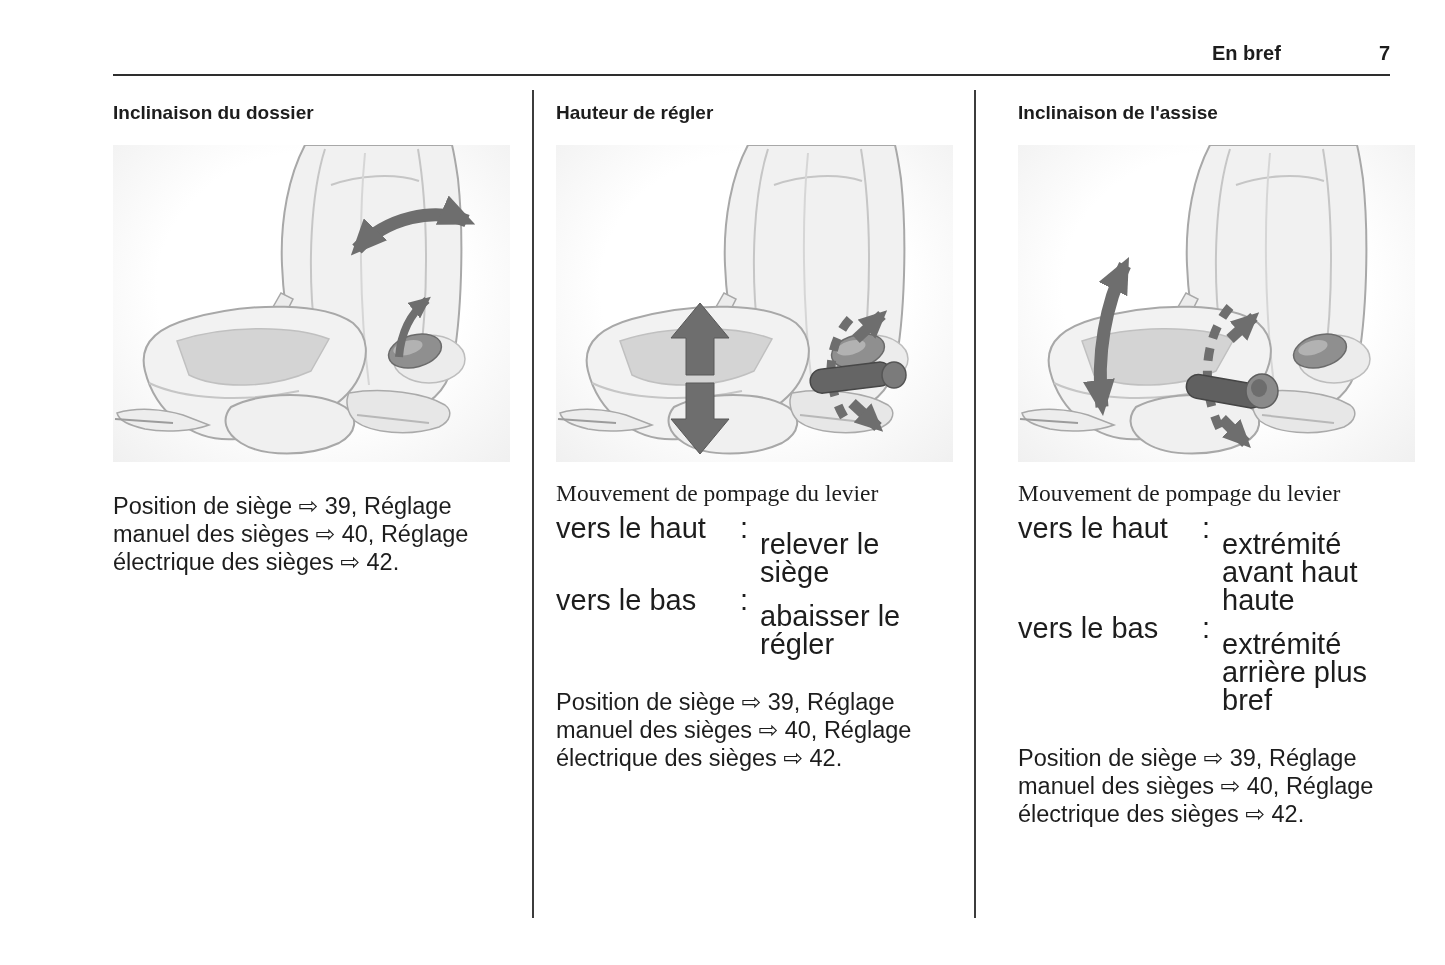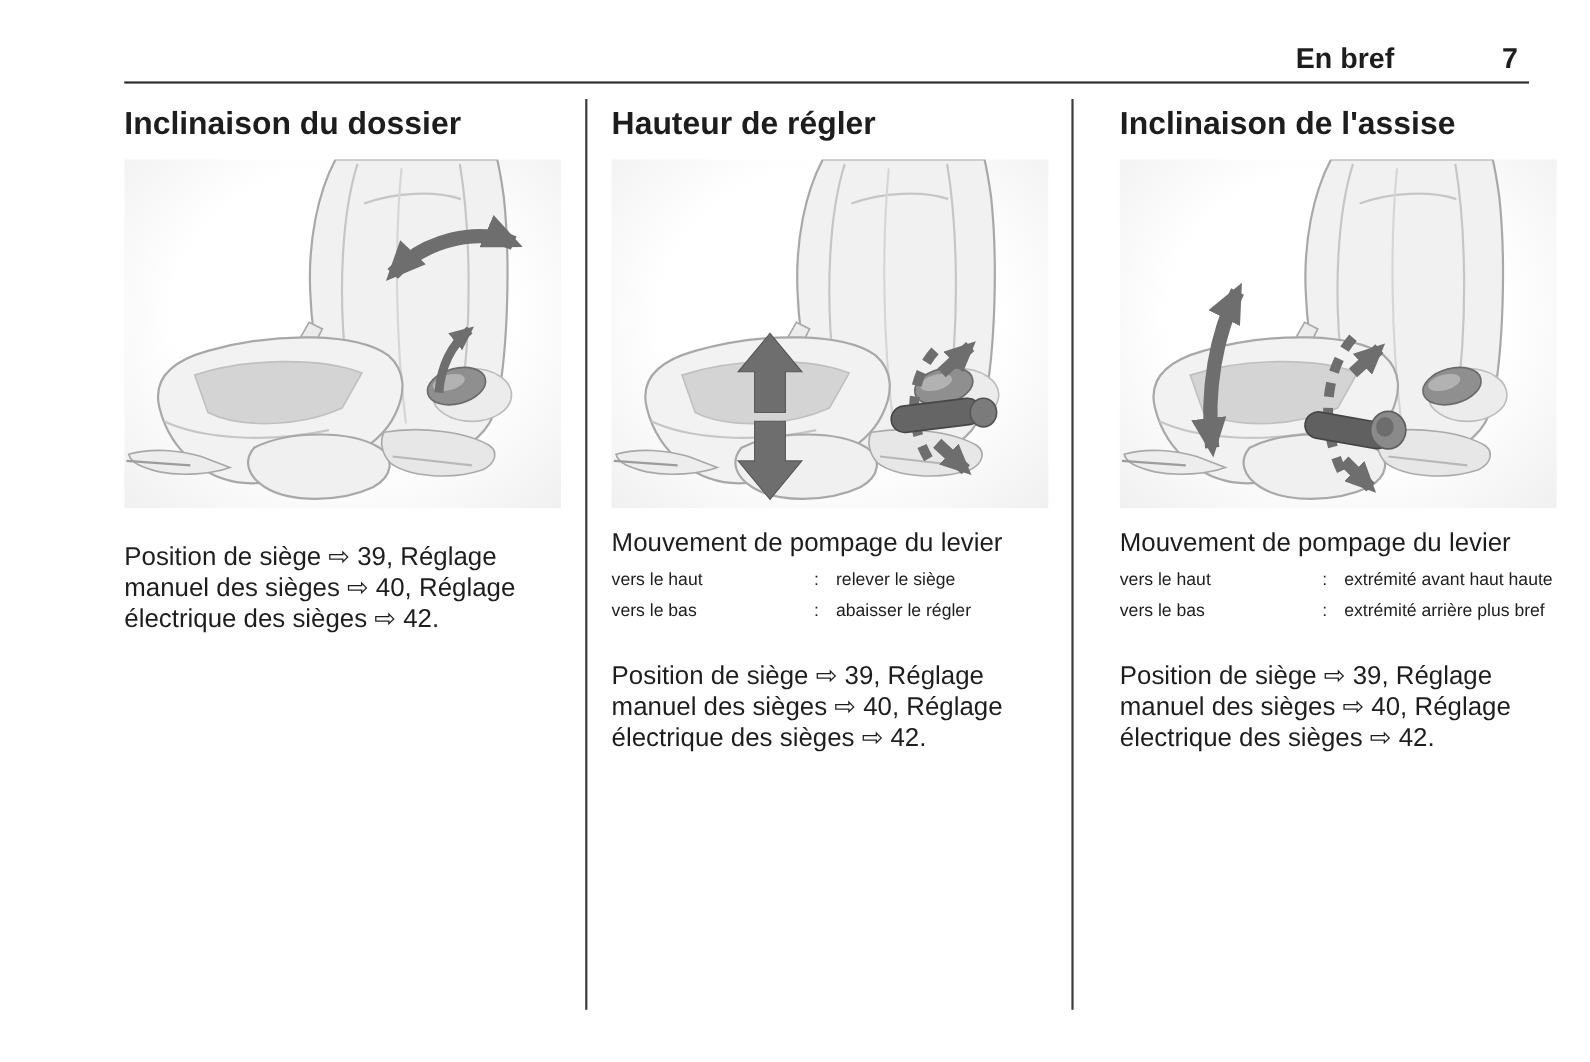--- a/index.html
+++ b/index.html
@@ -13,27 +13,27 @@
     height: 965px;
     background: #ffffff;
     font-family: "Liberation Sans", "DejaVu Sans", sans-serif;
     color: #1d1d1d;
     overflow: hidden;
   }
 
   
   .page-header {
     position: absolute;
-    left: 103px;
+    left: 113px;
     top: 36px;
     width: 1277px;
     display: flex;
     justify-content: flex-end;
     align-items: baseline;
-    font-size: 26px;
+    font-size: 20px;
     font-weight: bold;
     line-height: 34px;
   }
   .page-header .page-number {
     margin-left: 98px;
   }
   .header-rule {
     position: absolute;
     left: 113px;
     top: 74px;
@@ -58,52 +58,52 @@
     position: absolute;
     top: 97px;
     width: 397px;
   }
   .col-1 { left: 113px; }
   .col-2 { left: 556px; }
   .col-3 { left: 1018px; }
 
   .col h2 {
     margin: 0;
-    font-size: 29px;
+    font-size: 19px;
     font-weight: bold;
     line-height: 32px;
     white-space: nowrap;
   }
 
   figure.seat-figure {
     margin: 16px 0 0 0;
     width: 397px;
     height: 317px;
     background: radial-gradient(ellipse at 50% 45%, #ffffff 55%, #f0f0f0 100%);
   }
   figure.seat-figure svg { display: block; }
 
   .col p {
     margin: 17px 0 0 0;
     font-size: 23.5px;
     line-height: 28px;
   }
   .col p.refs { margin-top: 30px; }
-  .col p.intro { margin-bottom: 4px; }
+  .col p.intro { margin-bottom: 4px; font-family: Liberation Serif, serif; }
 
   .deflist {
     margin-top: 7px;
     display: grid;
     grid-template-columns: 184px 20px 1fr;
-    font-size: 16px;
+    font-size: 29px;
     line-height: 28px;
   }
   .deflist .term { grid-column: 1; }
   .deflist .sep  { grid-column: 2; }
-  .deflist .desc { grid-column: 3; }
+  .deflist .desc { grid-column: 3; margin-top: 16px; }
 
   .hidden-defs {
     position: absolute;
     width: 0; height: 0;
     overflow: hidden;
   }
 </style>
 </head>
 <body>
 

